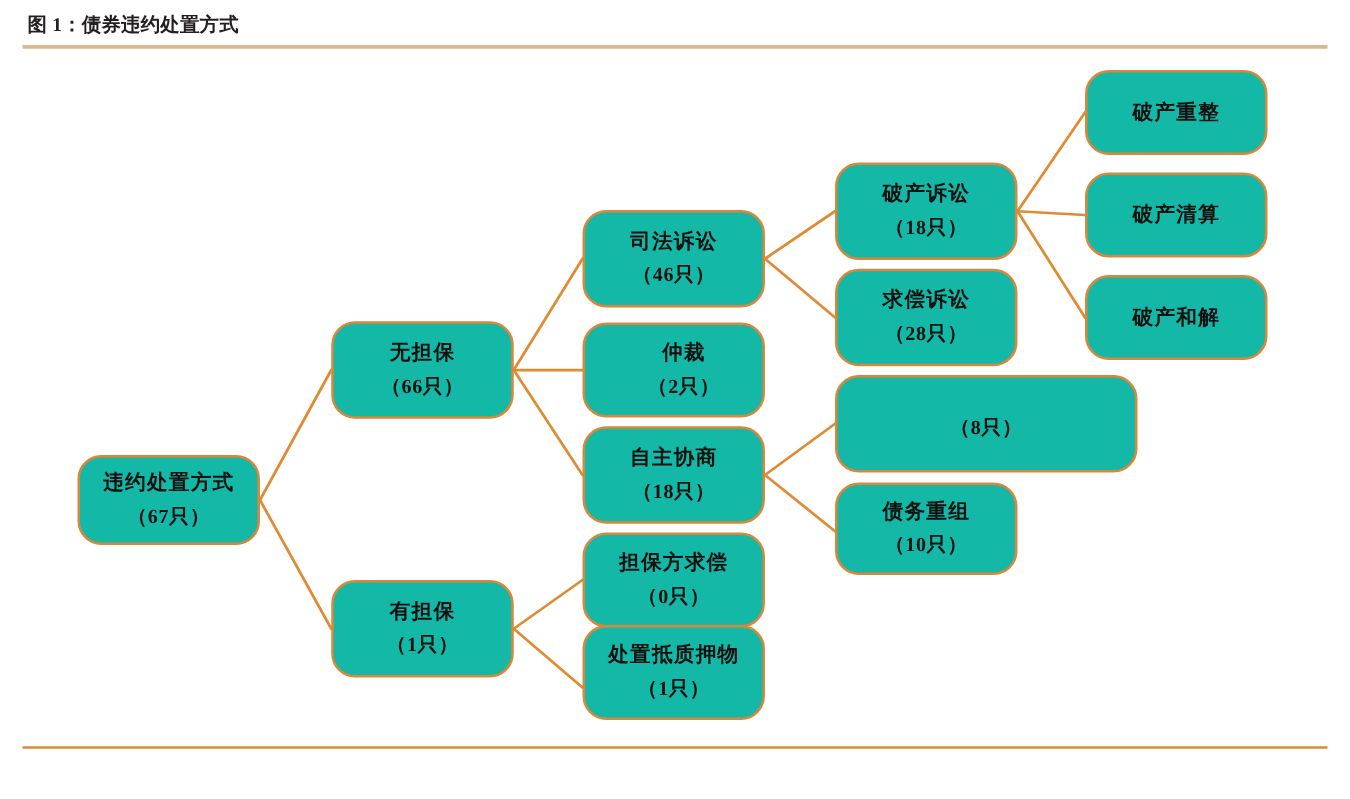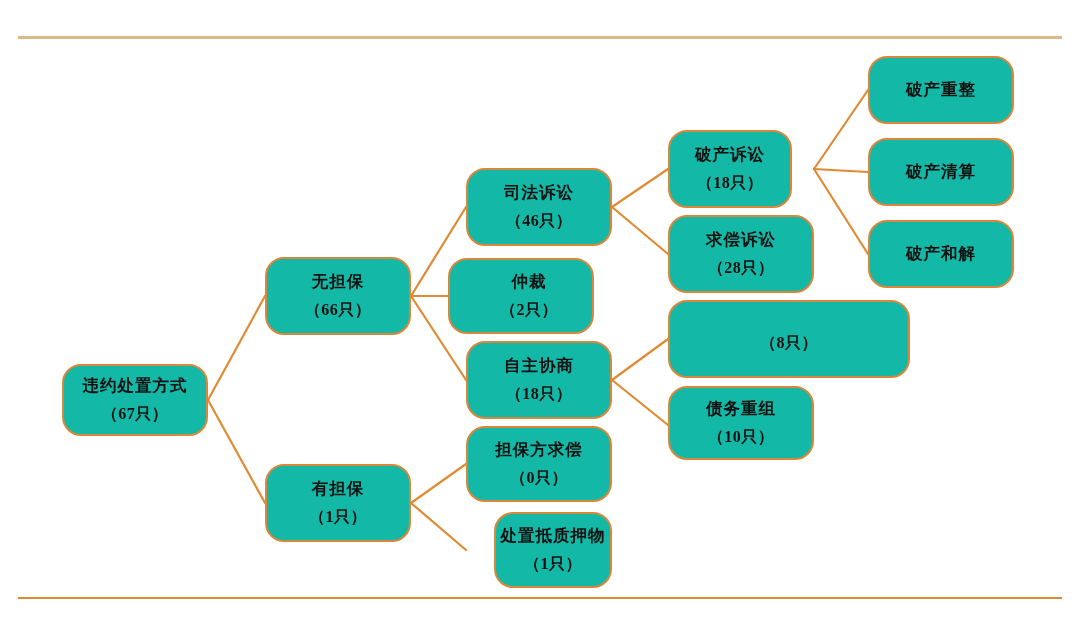--- a/index.html
+++ b/index.html
@@ -107,20 +107,21 @@
   .node.wide .node-label {
     font-size: 16px;
     letter-spacing: 0.5px;
   }
 </style>
 </head>
 <body>
 
 <div id="page">
 
+  <div id="figure-title">图 1：债券违约处置方式</div>
 
   <div id="header-rule"></div>
 
   <div id="diagram">
     <svg id="connector-layer" viewBox="0 0 1080 552" width="1080" height="552">
         <line x1="208" y1="358" x2="265" y2="254" stroke="#e08b33" stroke-width="2.2" stroke-linecap="round"></line>
         <line x1="208" y1="358" x2="265" y2="461" stroke="#e08b33" stroke-width="2.2" stroke-linecap="round"></line>
         <line x1="411" y1="254" x2="466" y2="165" stroke="#e08b33" stroke-width="2.2" stroke-linecap="round"></line>
         <line x1="411" y1="254" x2="466" y2="254" stroke="#e08b33" stroke-width="2.2" stroke-linecap="round"></line>
         <line x1="411" y1="254" x2="466" y2="338" stroke="#e08b33" stroke-width="2.2" stroke-linecap="round"></line>
@@ -144,37 +145,37 @@
           <div class="node-count">（66只）</div>
         </div>
         <div class="node" style="left: 265px; top: 422px; width: 146px; height: 78px; border-color: rgb(217, 135, 58);">
           <div class="node-label">有担保</div>
           <div class="node-count">（1只）</div>
         </div>
         <div class="node" style="left: 466px; top: 126px; width: 146px; height: 78px; border-color: rgb(217, 135, 58);">
           <div class="node-label">司法诉讼</div>
           <div class="node-count">（46只）</div>
         </div>
-        <div class="node" style="left: 448px; top: 216px; width: 146px; height: 76px; border-color: rgb(217, 135, 58); padding-left: 16px;">
+        <div class="node" style="left: 466px; top: 216px; width: 146px; height: 76px; border-color: rgb(217, 135, 58); padding-left: 16px;">
           <div class="node-label">仲裁</div>
           <div class="node-count">（2只）</div>
         </div>
         <div class="node" style="left: 466px; top: 299px; width: 146px; height: 78px; border-color: rgb(217, 135, 58);">
           <div class="node-label">自主协商</div>
           <div class="node-count">（18只）</div>
         </div>
         <div class="node" style="left: 466px; top: 384px; width: 146px; height: 76px; border-color: rgb(217, 135, 58);">
           <div class="node-label">担保方求偿</div>
           <div class="node-count">（0只）</div>
         </div>
-        <div class="node" style="left: 466px; top: 470px; width: 118px; height: 76px; border-color: rgb(217, 135, 58); margin-left: 28px;">
+        <div class="node" style="left: 466px; top: 458px; width: 146px; height: 76px; border-color: rgb(217, 135, 58);">
           <div class="node-label">处置抵质押物</div>
           <div class="node-count">（1只）</div>
         </div>
-        <div class="node" style="left: 668px; top: 88px; width: 124px; height: 78px; border-color: rgb(217, 135, 58);">
+        <div class="node" style="left: 668px; top: 88px; width: 146px; height: 78px; border-color: rgb(217, 135, 58);">
           <div class="node-label">破产诉讼</div>
           <div class="node-count">（18只）</div>
         </div>
         <div class="node" style="left: 668px; top: 173px; width: 146px; height: 78px; border-color: rgb(217, 135, 58);">
           <div class="node-label">求偿诉讼</div>
           <div class="node-count">（28只）</div>
         </div>
         <div class="node wide" style="left: 668px; top: 258px; width: 242px; height: 78px; border-color: rgb(217, 135, 58);">
           <div class="node-count">（8只）</div>
         </div>

